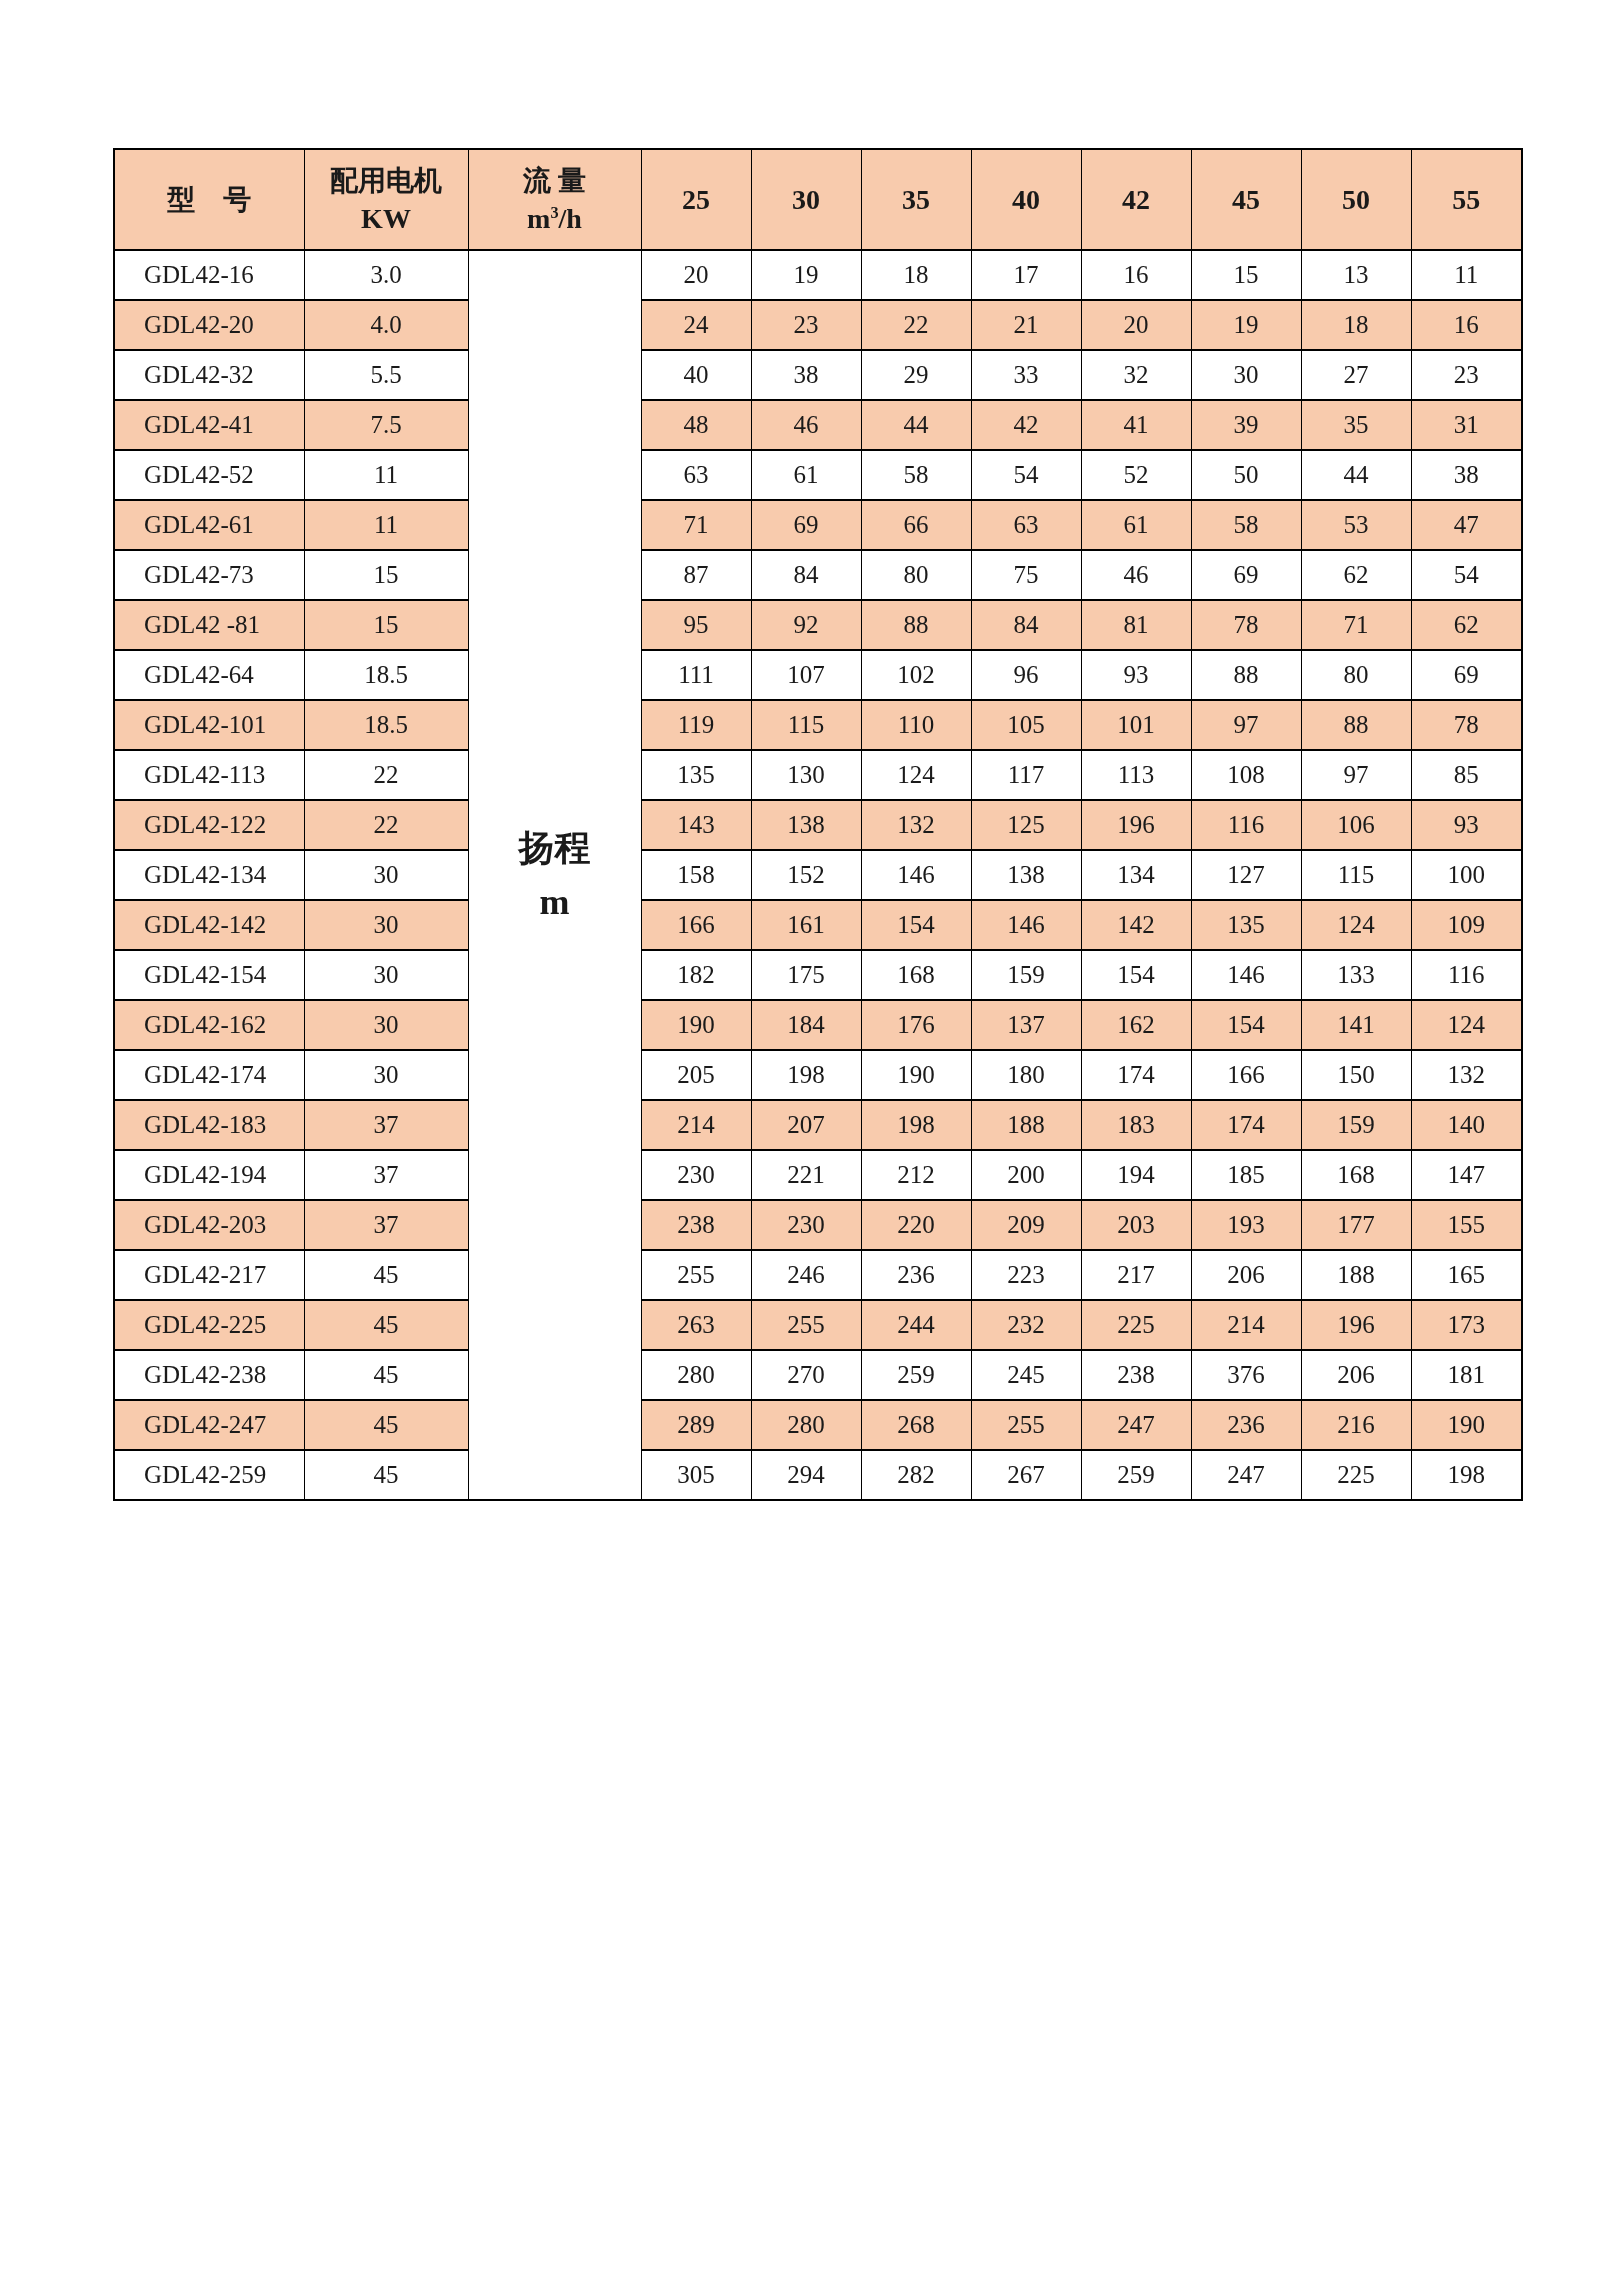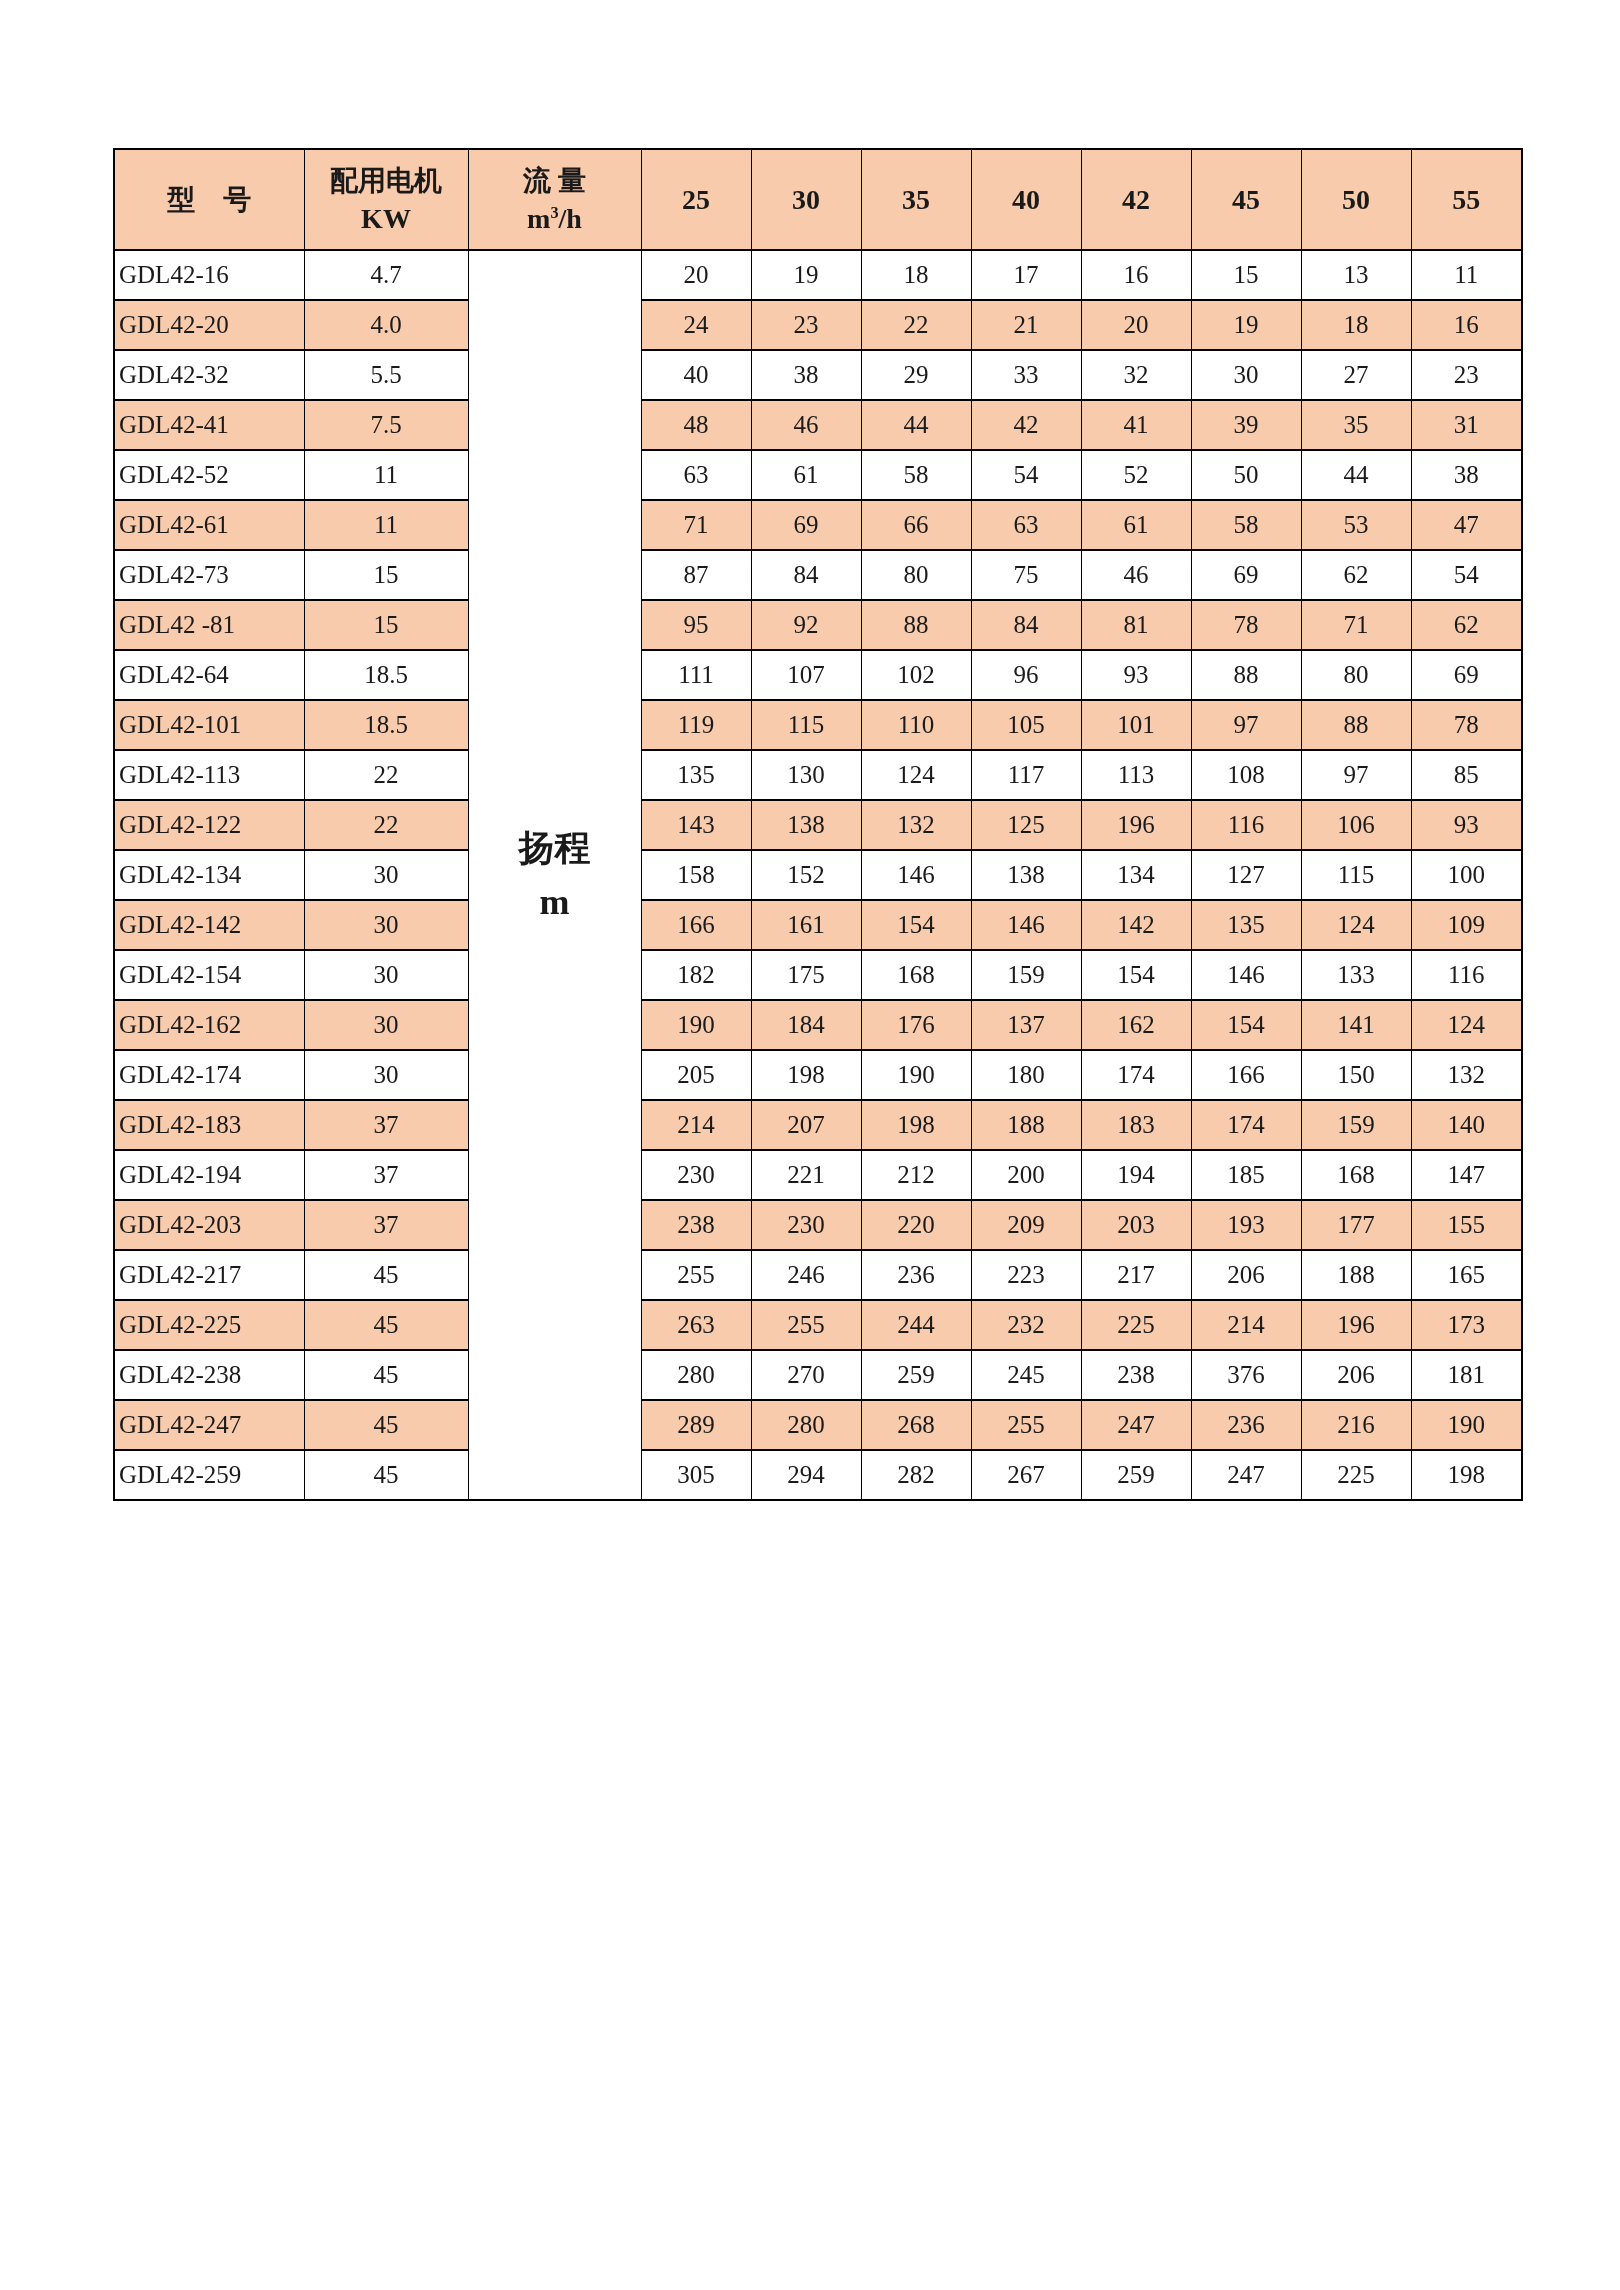--- a/index.html
+++ b/index.html
@@ -39,21 +39,21 @@
   }
   tbody td {
     height: 50px;
     font-size: 25px;
     text-align: center;
     vertical-align: middle;
     background: #ffffff;
   }
   tbody td.model {
     text-align: left;
-    padding-left: 4px;
+    padding-left: 29px;
   }
   tbody tr.striped td { background: #F8CBAD; }
   tbody td.merged {
     background: #ffffff !important;
     font-weight: bold;
     font-size: 36px;
     line-height: 1.5;
     text-align: center;
   }
   sup { font-size: 0.58em; line-height: 0; }
@@ -95,21 +95,21 @@
         <th>40</th>
         <th>42</th>
         <th>45</th>
         <th>50</th>
         <th>55</th>
       </tr>
     </thead>
     <tbody>
         <tr>
           <td class="model">GDL42-16</td>
-          <td>4.7</td>
+          <td>3.0</td>
           <td class="merged" rowspan="25">
             <div>扬程</div>
             <div>m</div>
           </td>
           <td>20</td>
           <td>19</td>
           <td>18</td>
           <td>17</td>
           <td>16</td>
           <td>15</td>

